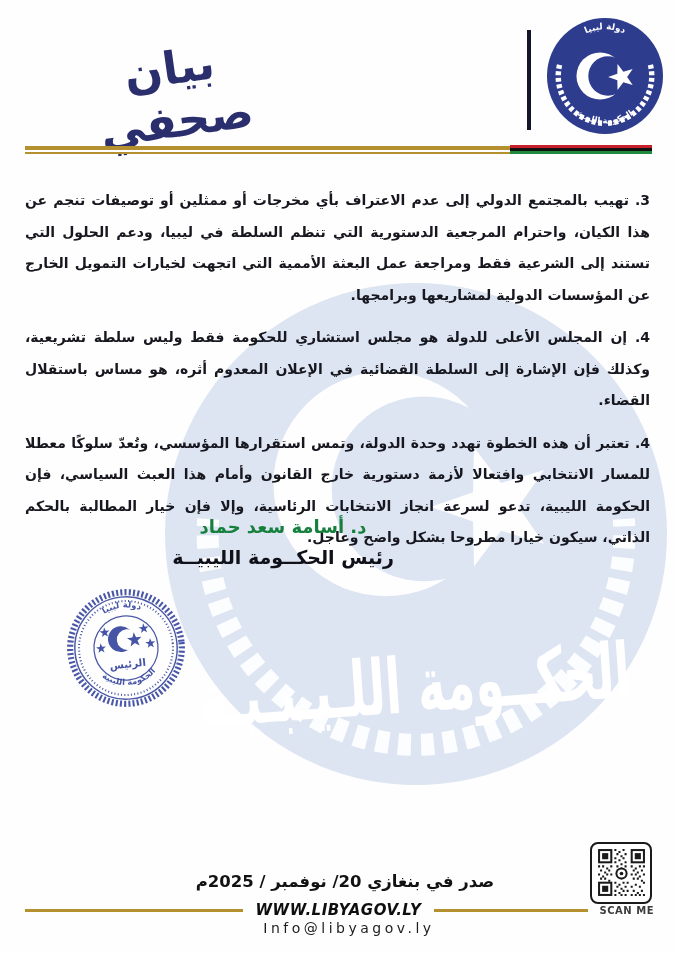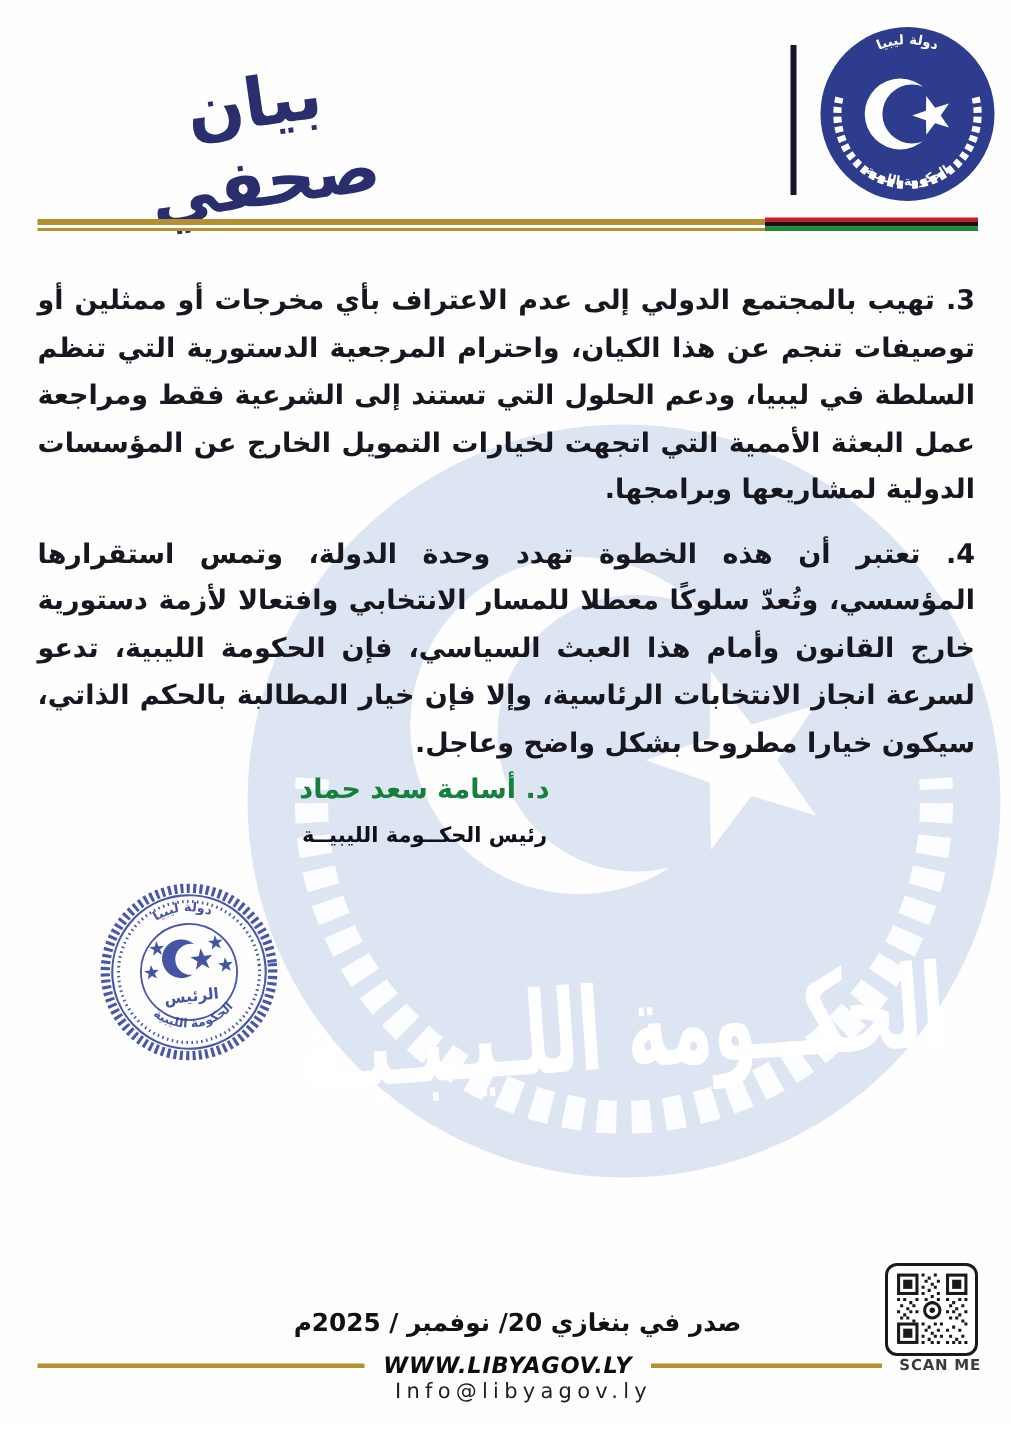--- a/index.html
+++ b/index.html
@@ -29,28 +29,28 @@
   .gold-thin{ height:2px; background:#b5902f; }
   .flag-stripe{ position:absolute; right:0; top:-1px; width:142px; }
   .flag-stripe .fr{ height:3px; background:#c8202a; }
   .flag-stripe .fb{ height:3px; background:#121212; }
   .flag-stripe .fg{ height:3px; background:#1f8a3d; }
 
   
   .body-text{
     position:absolute; left:25px; top:185px; width:625px; z-index:1;
     direction:rtl; text-align:justify; color:#17171f;
-    font-size:18px; font-weight:bold; line-height:31.5px;
+    font-size:14px; font-weight:bold; line-height:31.5px;
   }
   .body-text p{ margin-bottom:11px; }
 
   
   .signature{ position:absolute; left:168px; top:512px; width:230px; text-align:center; z-index:1; direction:rtl; }
   .sig-name{ font-size:18px; font-weight:bold; color:#15803d; line-height:30px; }
-  .sig-title{ font-size:14px; font-weight:bold; color:#101018; line-height:30px; }
+  .sig-title{ font-size:19px; font-weight:bold; color:#101018; line-height:30px; }
 
   
   .stamp{ position:absolute; left:64px; top:586px; width:124px; height:124px; z-index:1; }
 
   
   .issued{ position:absolute; left:0; top:872px; width:690px; text-align:center; z-index:1;
     direction:rtl; font-size:16.5px; font-weight:bold; color:#121212; }
   .web-row{ position:absolute; left:25px; top:901px; width:627px; display:flex; align-items:center; z-index:1; }
   .gl{ flex:1; height:3px; background:#b5902f; }
   .site{ padding:0 13px; font-size:15px; font-weight:800; letter-spacing:.5px; color:#0e0e0e; white-space:nowrap;font-style:italic; }
@@ -114,20 +114,21 @@
     <div class="gold-thin"></div>
     <div class="flag-stripe">
       <div class="fr"></div>
       <div class="fb"></div>
       <div class="fg"></div>
     </div>
   </div>
 
   <div class="body-text">
     <p>3. تهيب بالمجتمع الدولي إلى عدم الاعتراف بأي مخرجات أو ممثلين أو توصيفات تنجم عن هذا الكيان، واحترام المرجعية الدستورية التي تنظم السلطة في ليبيا، ودعم الحلول التي تستند إلى الشرعية فقط ومراجعة عمل البعثة الأممية التي اتجهت لخيارات التمويل الخارج عن المؤسسات الدولية لمشاريعها وبرامجها.</p>
+    <p>4. إن المجلس الأعلى للدولة هو مجلس استشاري للحكومة فقط وليس سلطة تشريعية، وكذلك فإن الإشارة إلى السلطة القضائية في الإعلان المعدوم أثره، هو مساس باستقلال القضاء.</p>
     <p>4. تعتبر أن هذه الخطوة تهدد وحدة الدولة، وتمس استقرارها المؤسسي، وتُعدّ سلوكًا معطلا للمسار الانتخابي وافتعالا لأزمة دستورية خارج القانون وأمام هذا العبث السياسي، فإن الحكومة الليبية، تدعو لسرعة انجاز الانتخابات الرئاسية، وإلا فإن خيار المطالبة بالحكم الذاتي، سيكون خيارا مطروحا بشكل واضح وعاجل.</p>
   </div>
 
   <div class="signature">
     <div class="sig-name">د. أسامة سعد حماد</div>
     <div class="sig-title">رئيس الحكــومة الليبيــة</div>
   </div>
 
   <div class="stamp">
     <svg width="124" height="124" viewBox="-60 -60 120 120">

